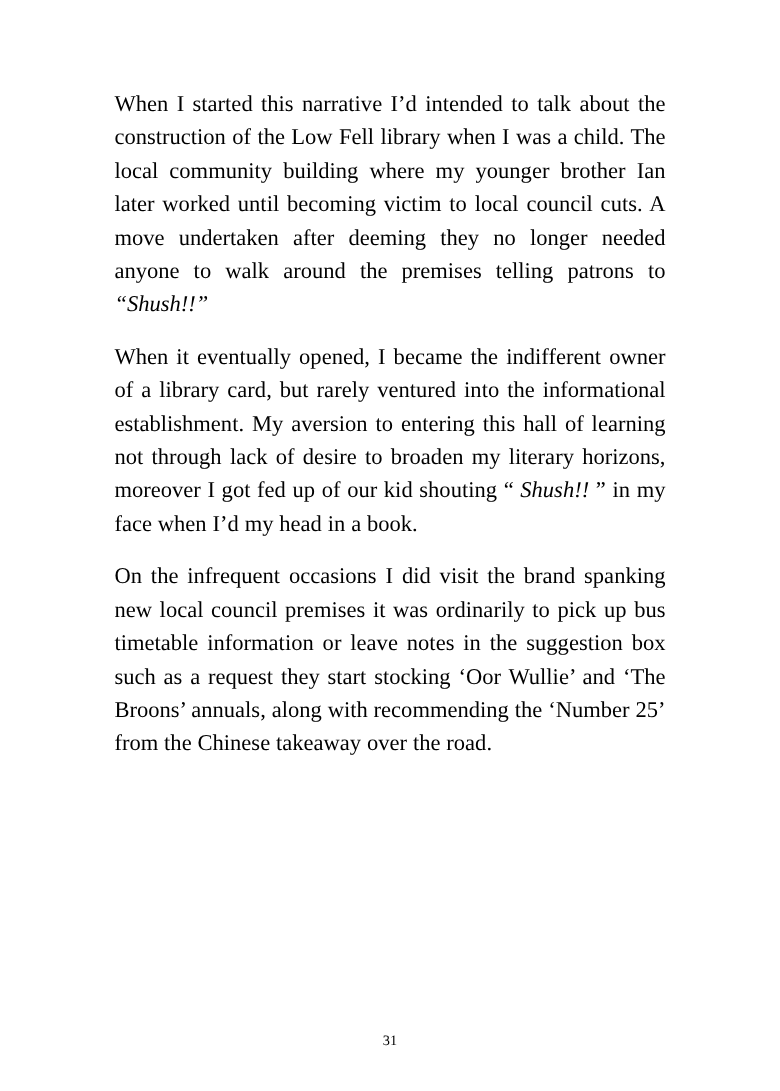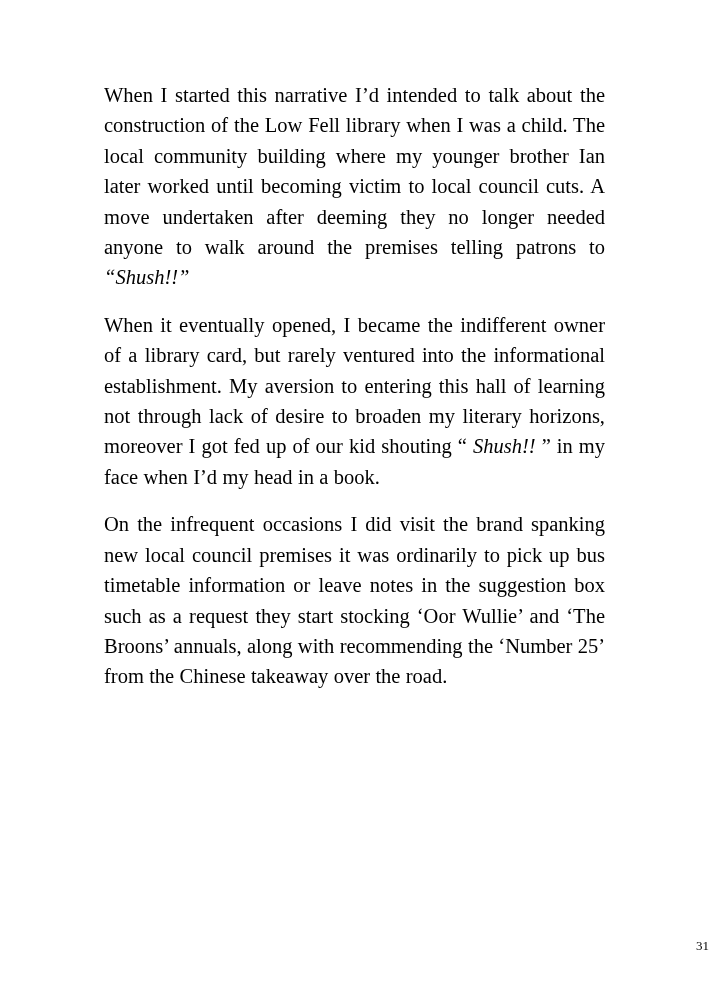--- a/index.html
+++ b/index.html
@@ -39,21 +39,21 @@
     margin-bottom: 15px;
   }
   .ital {
     font-style: italic;
   }
   .page-number {
     position: absolute;
     left: 0;
     right: 0;
     top: 938px;
-    text-align: right;
+    text-align: center;
     font-size: 13px;
     font-family: "Liberation Serif", "DejaVu Serif", serif;
     color: #000000;
   }
 </style>
 </head>
 <body>
 
 <div class="page">
   <div class="body-text">

